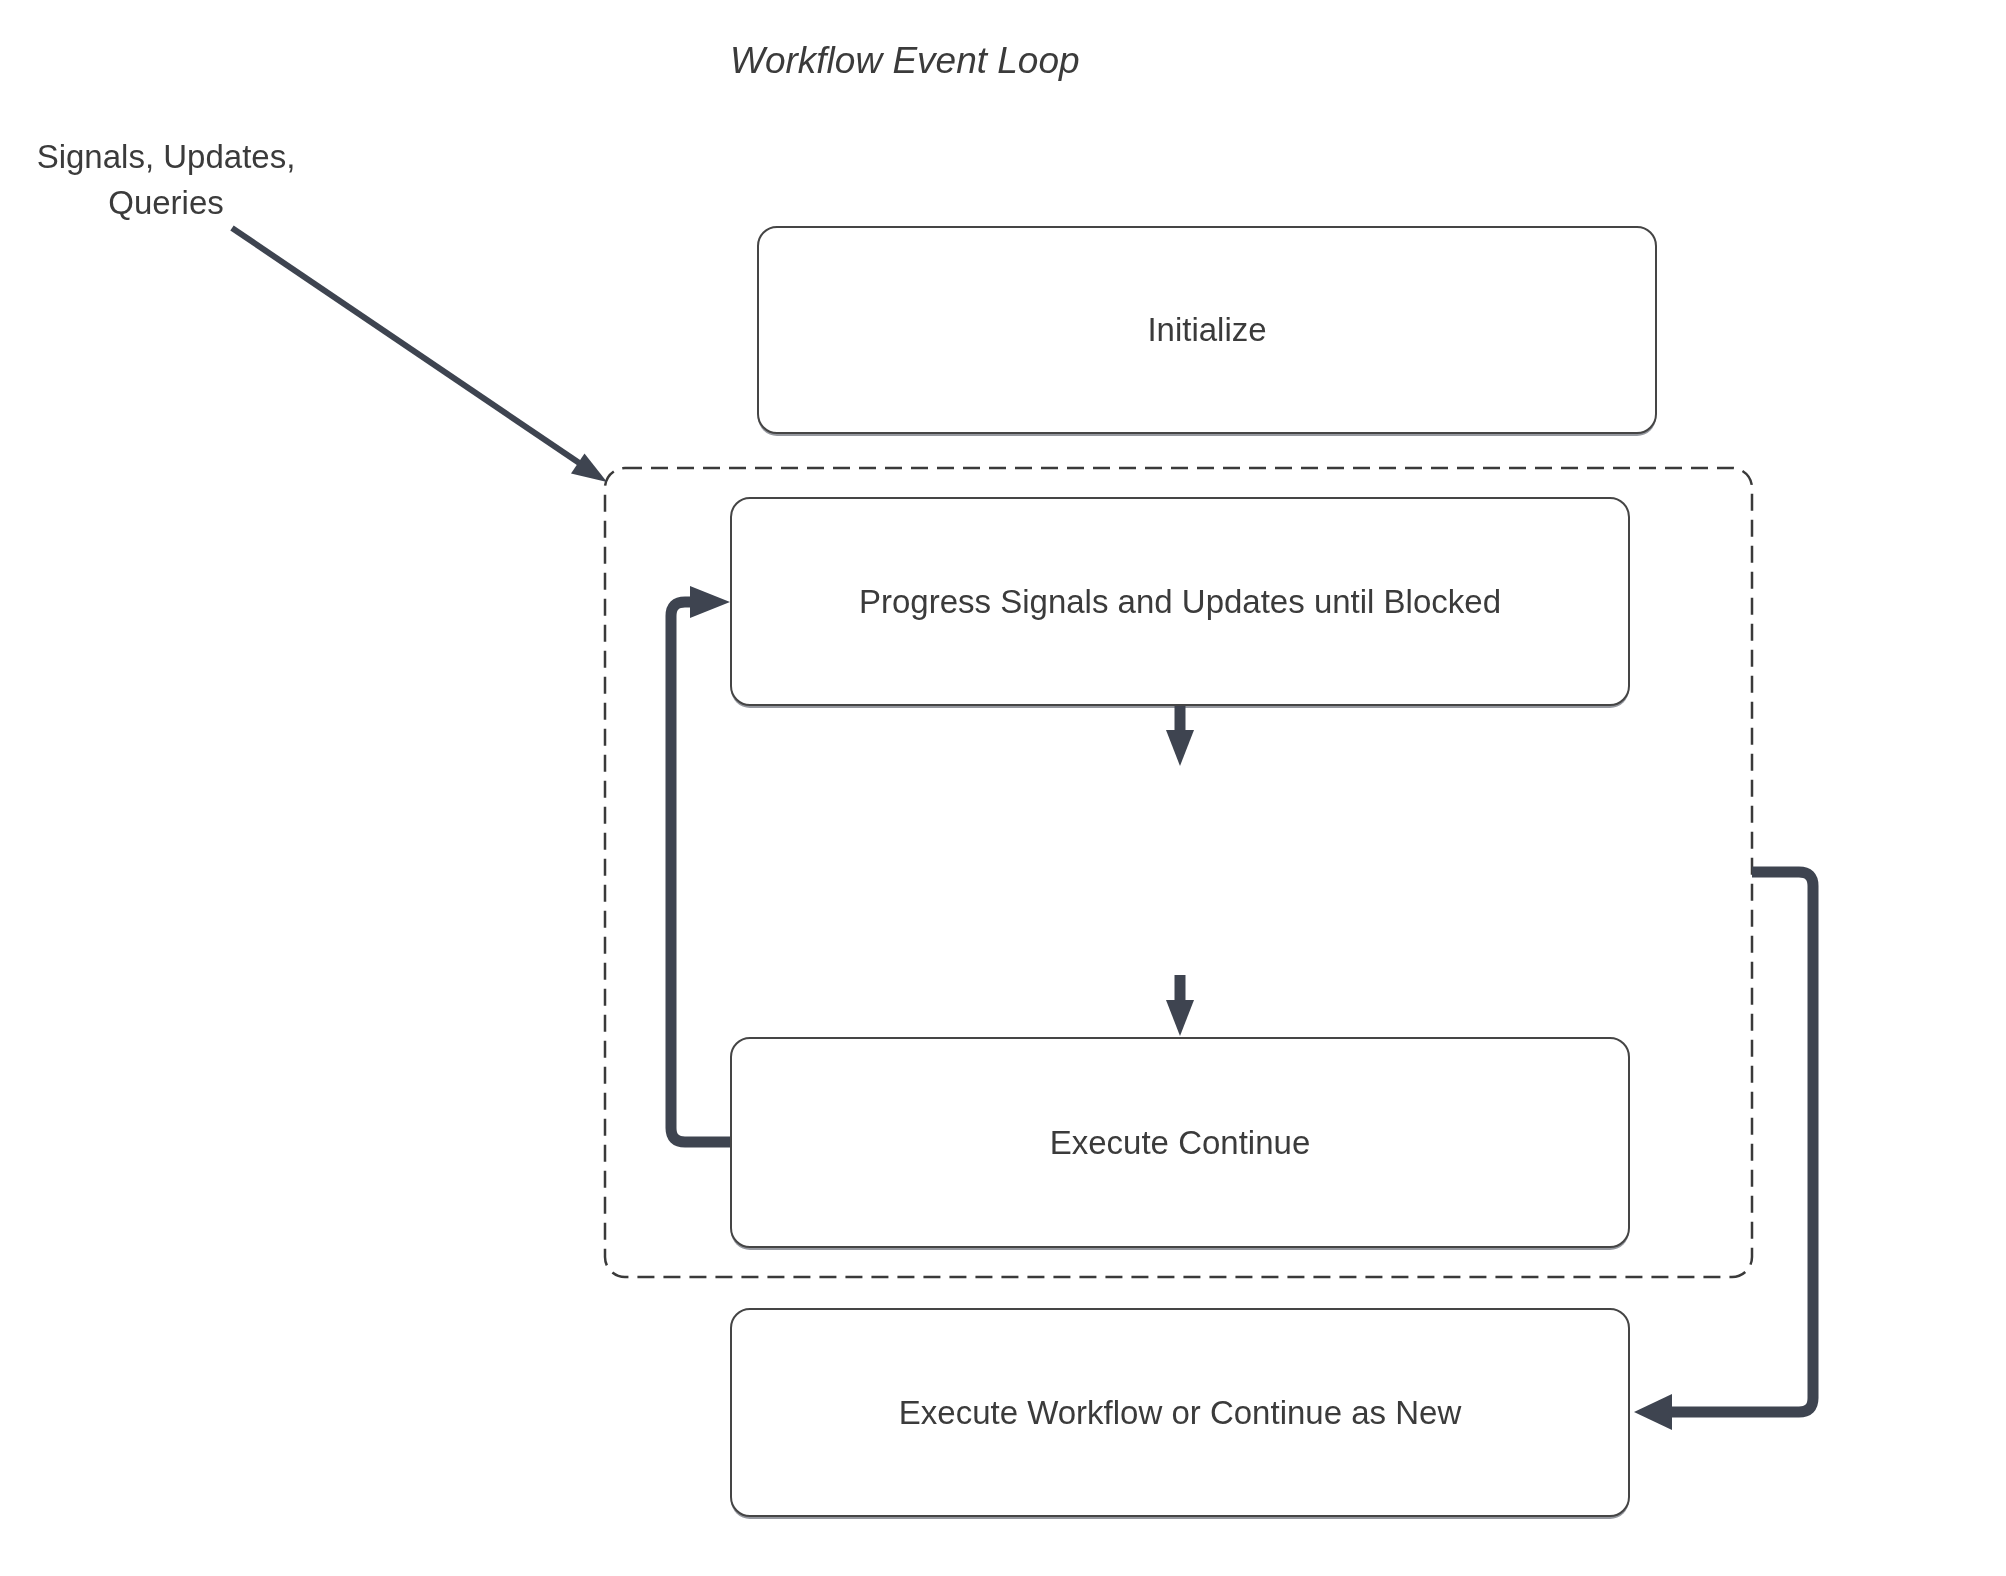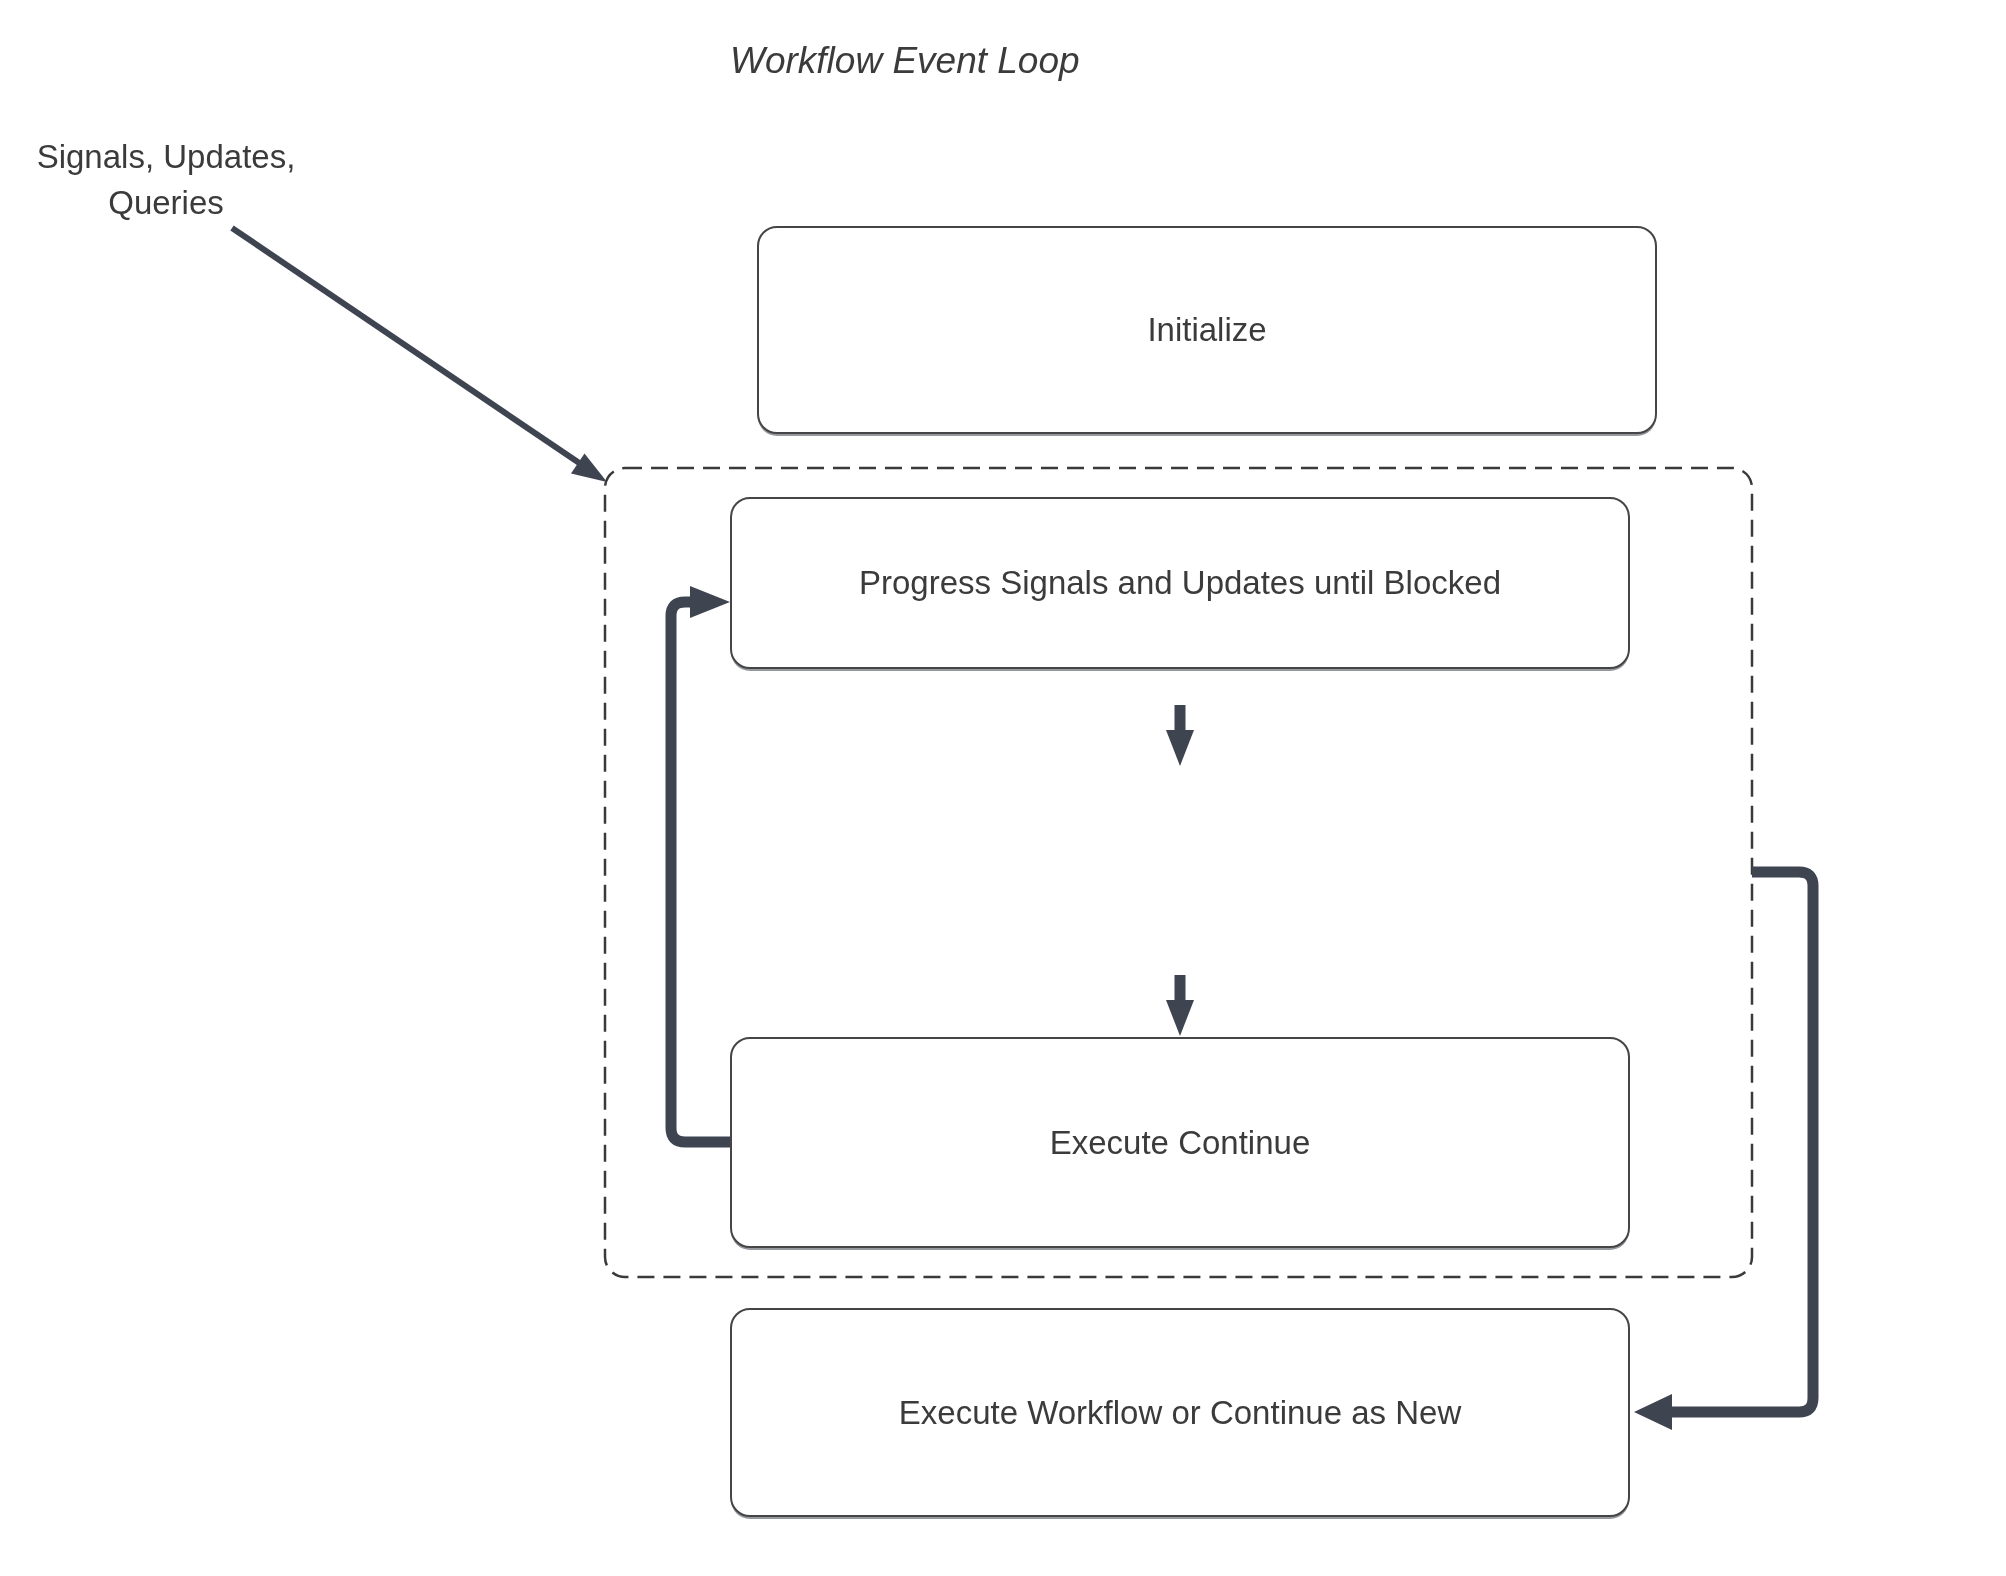--- a/index.html
+++ b/index.html
@@ -41,21 +41,21 @@
     border:2px solid var(--box-border);
     border-radius:20px;
     box-shadow:0 3px 0 -1px rgba(62,68,80,0.55);
     display:flex;align-items:center;justify-content:center;
     text-align:center;
     font-size:33px;
     color:var(--text);
     padding:0 30px;
   }
   .node-initialize{left:730px;top:226px;width:900px;height:208px;margin-left:27px;}
-  .node-progress-signals{left:730px;top:497px;width:900px;height:172px;justify-content:center;}
+  .node-progress-signals{left:730px;top:497px;width:900px;height:209px;justify-content:center;}
   .node-progress-workflow{left:730px;top:767px;width:900px;height:209px;}
   .node-execute-queries{left:730px;top:1037px;width:900px;height:211px;}
   .node-complete{left:730px;top:1308px;width:900px;height:209px;}
 </style>
 </head>
 <body>
 
 <div class="canvas">
 
   <svg class="layer" viewBox="0 0 2006 1576" xmlns="http://www.w3.org/2000/svg">

